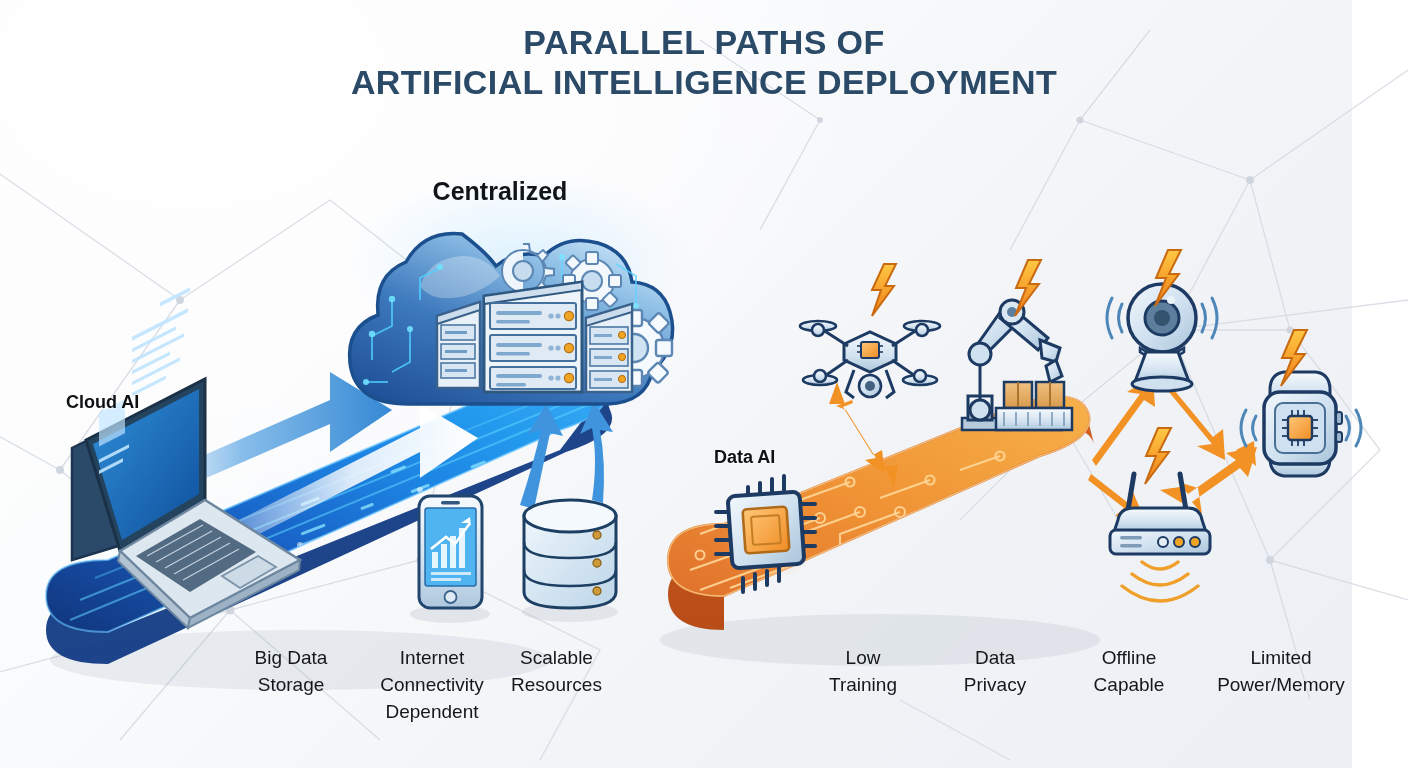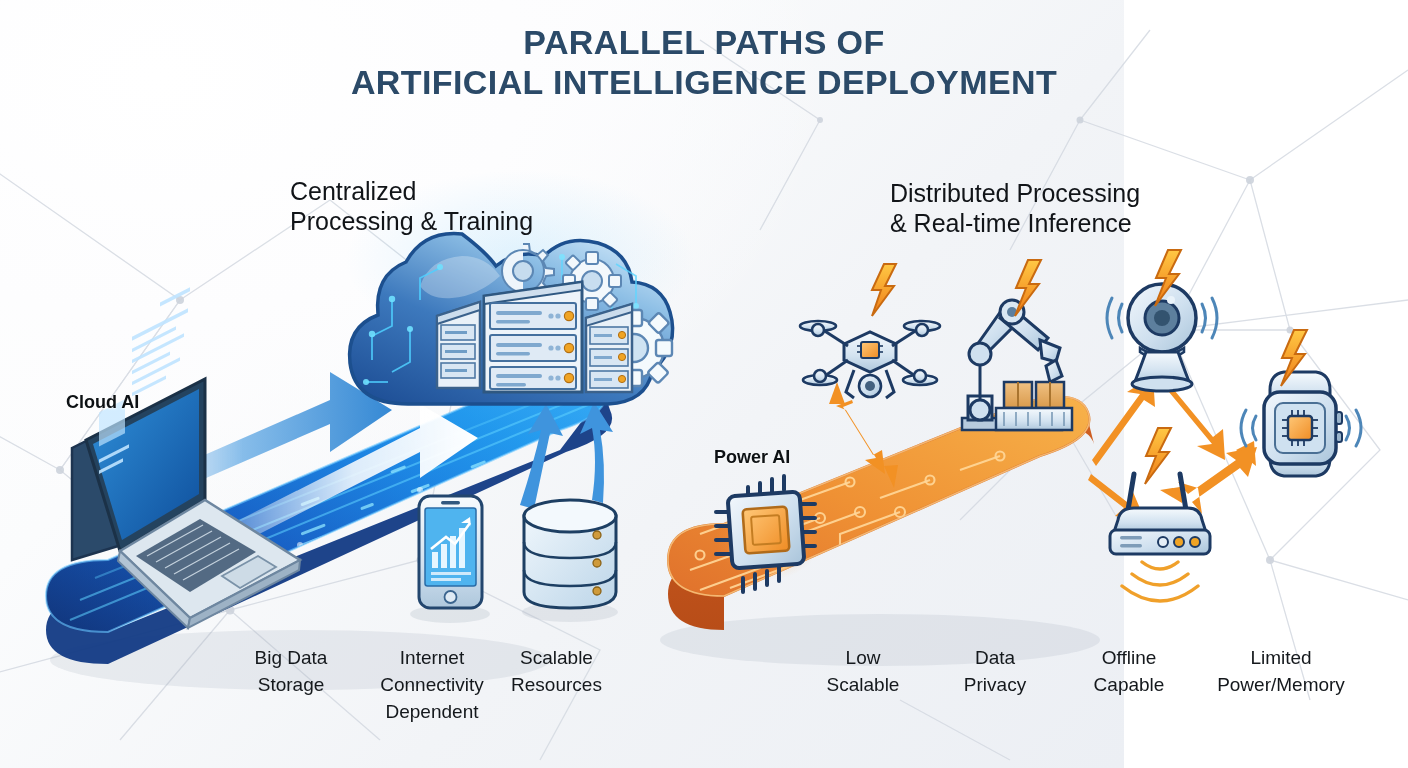--- a/index.html
+++ b/index.html
@@ -4,21 +4,21 @@
 <style>
   * { box-sizing: border-box; margin: 0; padding: 0; }
   html, body { width: 1408px; height: 768px; overflow: hidden; }
   body {
     font-family: "Liberation Sans", sans-serif;
     background: #ffffff;
     position: relative;
   }
   #stage {
     position: absolute; inset: 0;
-    width: 1124px; height: 768px;
+    width: 1352px; height: 768px;
     background:
       radial-gradient(ellipse 900px 600px at 14% 10%, #ffffff 0%, #fdfdfe 40%, rgba(244,246,249,0) 75%),
       linear-gradient(135deg, #ffffff 0%, #fbfcfd 30%, #f2f4f7 62%, #eceff4 100%);
   }
   #bgmesh { position: absolute; inset: 0; width: 1408px; height: 768px; }
 
   
   .title-block {
     position: absolute; left: 0; top: 22px; width: 1408px;
     text-align: center;
@@ -30,23 +30,23 @@
     letter-spacing: 0.4px;
     color: #2b4a68;
     line-height: 1.18;
     text-shadow: 0 1px 0 rgba(255,255,255,0.65);
     white-space: nowrap;
   }
 
   
   .sec-head {
     position: absolute;
-    text-align: left;
+    text-align: center;
     font-size: 25px;
-    font-weight: normal;
+    font-weight: bold;
     color: #111418;
     line-height: 1.2;
     z-index: 20;
     white-space: nowrap;
   }
   #head-cloud { left: 290px; top: 176px; width: 420px; }
   #head-edge  { left: 890px; top: 178px; width: 430px; }
 
   
   .track-label {
@@ -688,41 +688,36 @@
     </g>
   </svg>
 
   <div class="title-block">
     <div class="title-line">PARALLEL PATHS OF</div>
     <div class="title-line">ARTIFICIAL INTELLIGENCE DEPLOYMENT</div>
   </div>
 
   <div class="sec-head" id="head-cloud">
     <div>Centralized</div>
-    <div>Processing &amp; Training</div>
   </div>
 
-  <div class="sec-head" id="head-edge">
-    <div>Distributed Processing</div>
-    <div>&amp; Real-time Inference</div>
-  </div>
 
   <div class="track-label" id="label-cloud-ai">Cloud AI</div>
-  <div class="track-label" id="label-edge-ai">Power AI</div>
+  <div class="track-label" id="label-edge-ai">Data AI</div>
 
   <div class="feat" style="left:352px; top:645px; width:160px;">Internet
 Connectivity
 Dependent</div>
   <div class="feat" style="left:218px; top:645px; width:146px;">Big Data
 Storage</div>
   <div class="feat" style="left:484px; top:645px; width:145px;">Scalable
 Resources</div>
 
   <div class="feat" style="left:790px;  top:645px; width:146px;">Low
-Scalable</div>
+Training</div>
   <div class="feat" style="left:922px;  top:645px; width:146px;">Data
 Privacy</div>
   <div class="feat" style="left:1054px; top:645px; width:150px;text-align:center;">Offline
 Capable</div>
   <div class="feat" style="left:1196px; top:645px; width:170px;text-align:center;">Limited
 Power/Memory</div>
 
 </div>
 
 </body></html>

